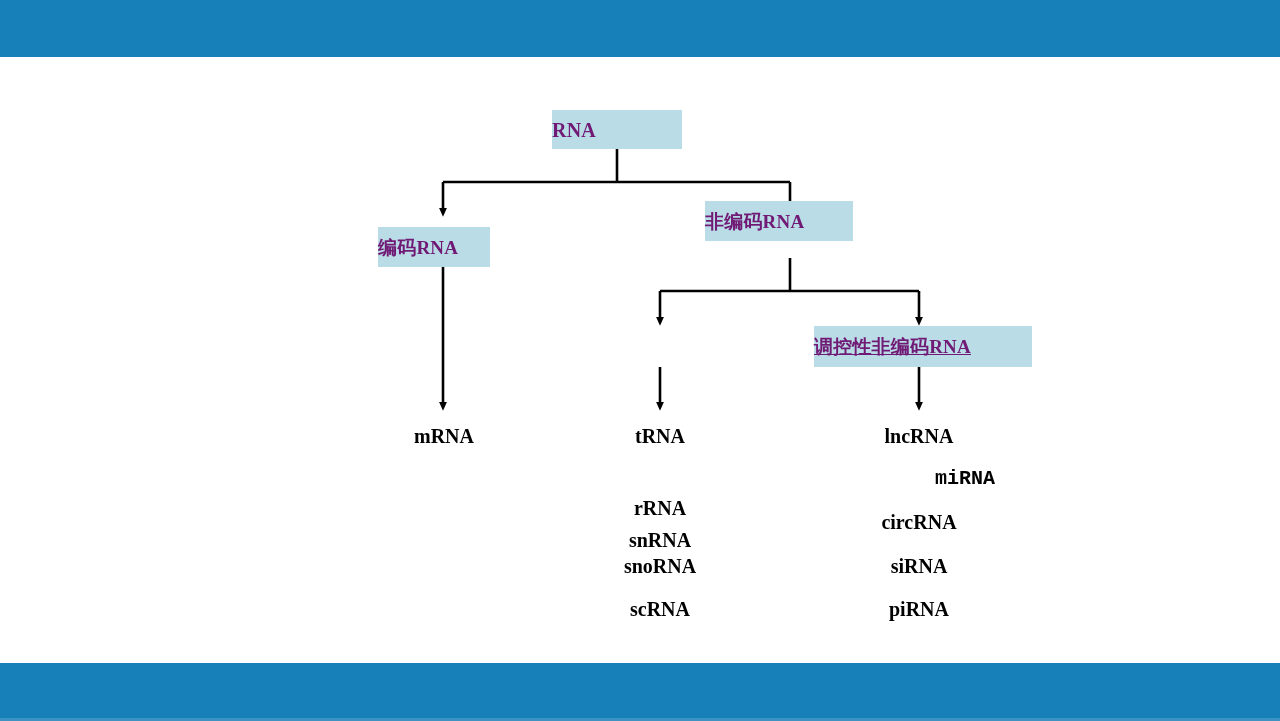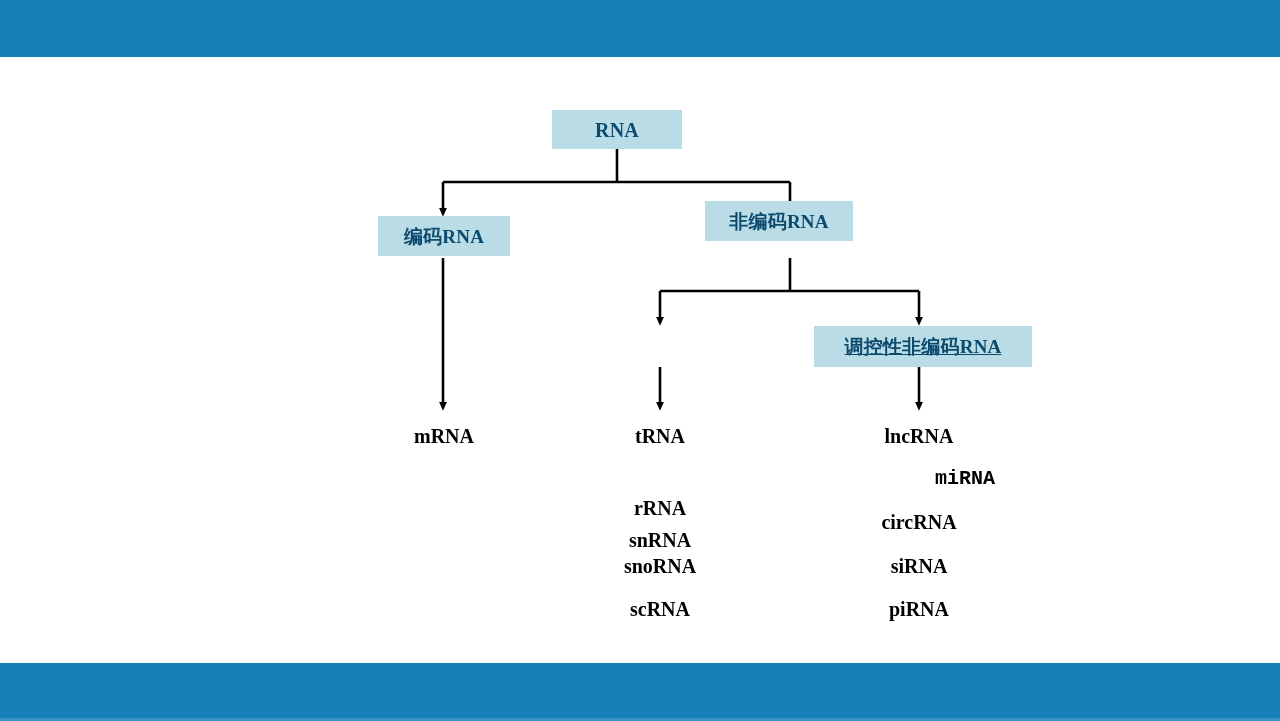--- a/index.html
+++ b/index.html
@@ -44,24 +44,24 @@
     position: absolute;
     left: 0;
     top: 0;
     width: 1280px;
     height: 606px;
   }
 
   .node {
     position: absolute;
     background: #b9dce6;
-    color: #0c4a6e;
+    color: #701a75;
     display: flex;
     align-items: center;
-    justify-content: center;
+    justify-content: flex-start;
     font-weight: bold;
     font-size: 20px;
     letter-spacing: 0.2px;
     white-space: nowrap;
     line-height: 1;
   }
   .node.cn { font-size: 19px; }
 
   .leaf {
     position: absolute;
@@ -105,21 +105,21 @@
       <path d="M919,234 L919,264" stroke="#000000" stroke-width="2.6" fill="none" marker-end="url(#arrow)"></path>
 
       <path d="M660,310 L660,349" stroke="#000000" stroke-width="2.6" fill="none" marker-end="url(#arrow)"></path>
       <path d="M919,310 L919,349" stroke="#000000" stroke-width="2.6" fill="none" marker-end="url(#arrow)"></path>
     </svg>
 
     <div class="node" style="left:552px; top:53px; width:130px; height:39px;">
       <span>RNA</span>
     </div>
 
-    <div class="node cn" style="left:378px; top:159px; width:132px; height:40px;">
+    <div class="node cn" style="left:378px; top:170px; width:112px; height:40px;">
       <span>编码RNA</span>
     </div>
 
     <div class="node cn" style="left:705px; top:144px; width:148px; height:40px;">
       <span>非编码RNA</span>
     </div>
 
 
     <div class="node cn" style="left:814px; top:269px; width:218px; height:41px;text-decoration:underline;">
       <span>调控性非编码RNA</span>

